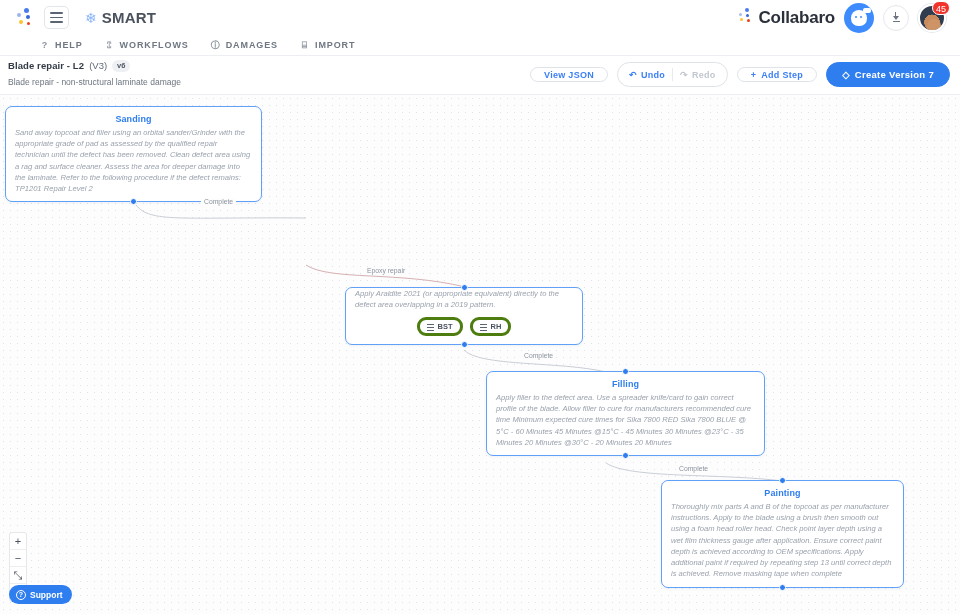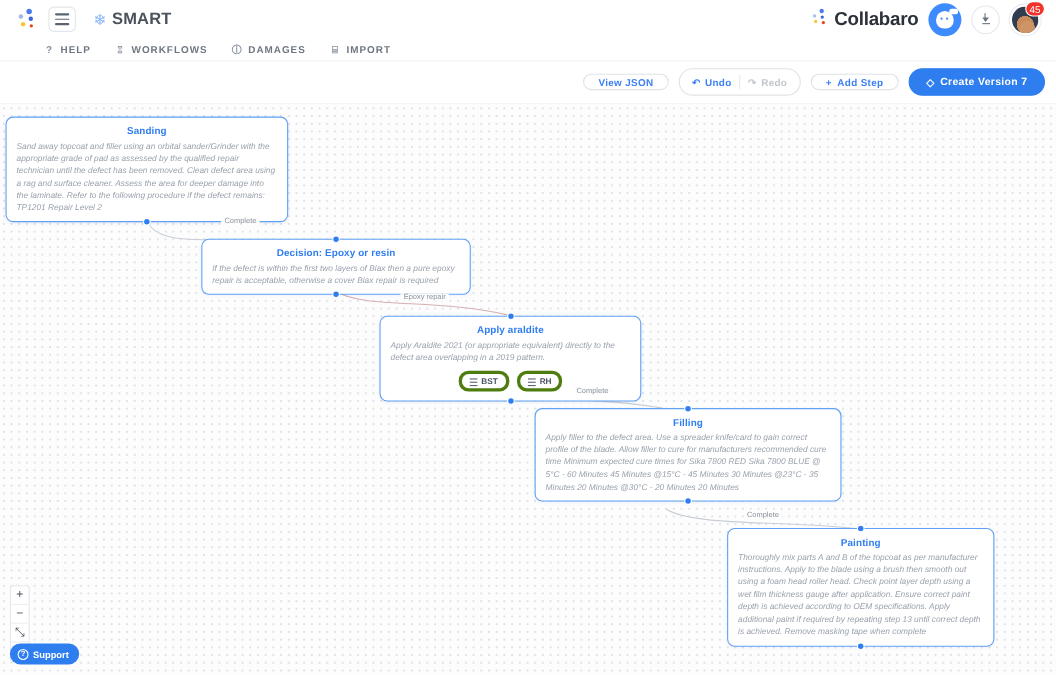--- a/index.html
+++ b/index.html
@@ -351,20 +351,28 @@
     <span class="nav-ico">ⓘ</span>
     <span>DAMAGES</span>
   </div>
   <div class="navitem">
     <span class="nav-ico">⌸</span>
     <span>IMPORT</span>
   </div>
 </div>
 
 <div class="subheader">
+  <div class="sh-left">
+    <div class="sh-title-row">
+      <span class="sh-title">Blade repair - L2</span>
+      <span class="sh-ver">(V3)</span>
+      <span class="sh-badge">v6</span>
+    </div>
+    <div class="sh-sub">Blade repair - non-structural laminate damage</div>
+  </div>
 
   <div class="sh-right">
     <div class="btn">
       <span>View JSON</span>
     </div>
 
     <div class="btn-undo-group">
       <div class="undo-part">
         <span>↶</span>
         <span>Undo</span>
@@ -400,31 +408,24 @@
 
     <path d="M606 368 C 630 384, 720 378, 782 386" fill="none" stroke="#c9ced6" stroke-width="1"></path>
   </svg>
 
   <div class="node" style="left:5px; top:11px; width:257px;">
     <div class="handle bot"></div>
     <div class="node-title">Sanding</div>
     <div class="node-desc">Sand away topcoat and filler using an orbital sander/Grinder with the appropriate grade of pad as assessed by the qualified repair technician until the defect has been removed. Clean defect area using a rag and surface cleaner. Assess the area for deeper damage into the laminate. Refer to the following procedure if the defect remains: TP1201 Repair Level 2</div>
   </div>
 
-  <div class="node" style="left:183px; top:122px; width:245px;">
-    <div class="handle top"></div>
-    <div class="handle bot"></div>
-    <div class="node-title">Decision: Epoxy or resin</div>
-    <div class="node-desc">If the defect is within the first two layers of Biax then a pure epoxy repair is acceptable, otherwise a cover Biax repair is required</div>
-  </div>
 
   <div class="node" style="left:345px; top:192px; width:238px;">
     <div class="handle top"></div>
     <div class="handle bot"></div>
-    <div class="node-title">Apply araldite</div>
     <div class="node-desc">Apply Araldite 2021 (or appropriate equivalent) directly to the defect area overlapping in a 2019 pattern.</div>
     <div class="chips">
       <div class="chip">
         <span class="chip-ico">
             <b></b>
             <b></b>
             <b></b>
           </span>
         <span>BST</span>
       </div>

